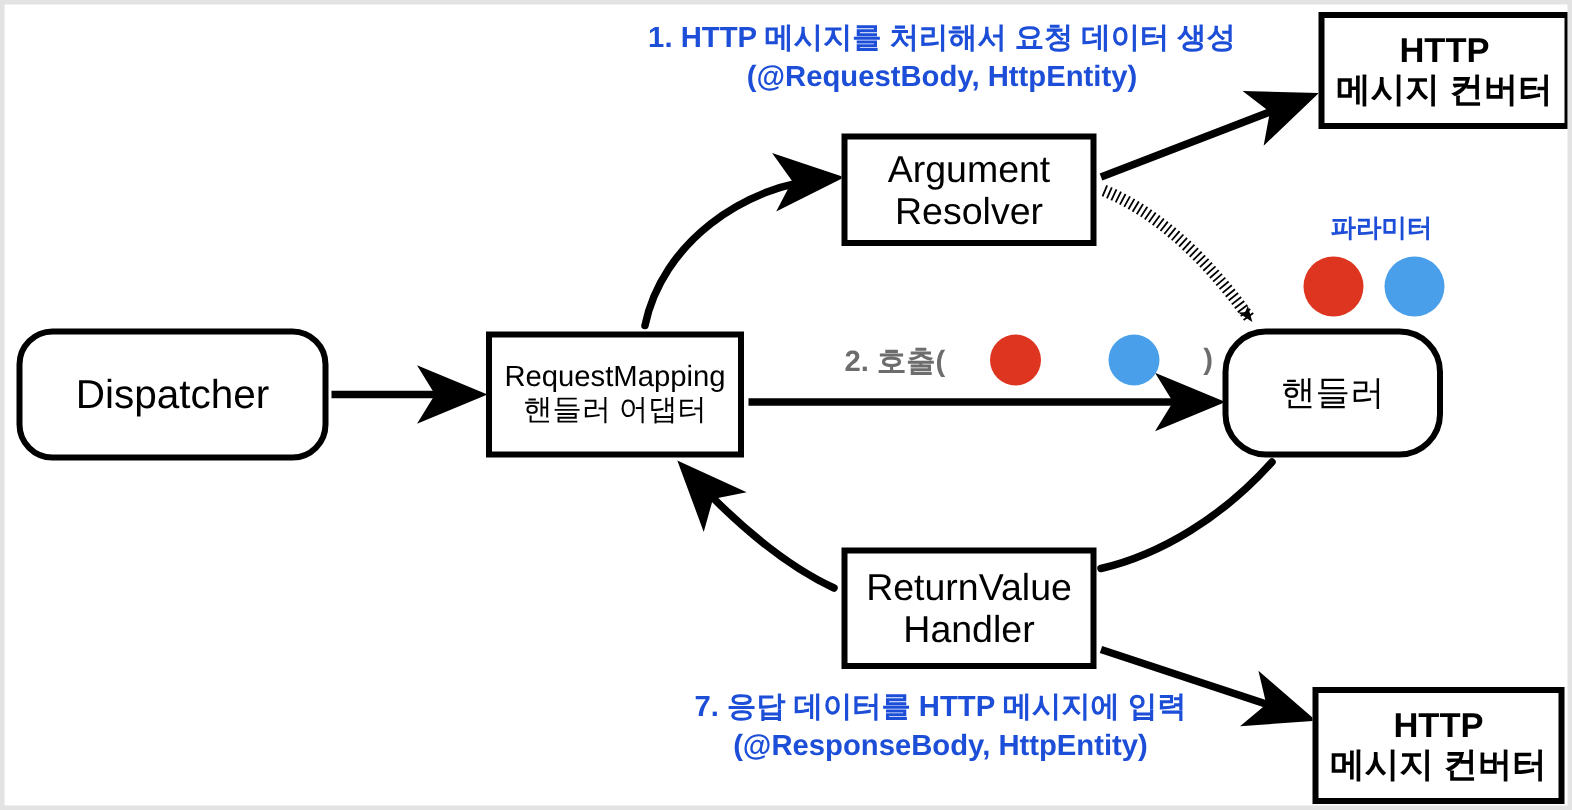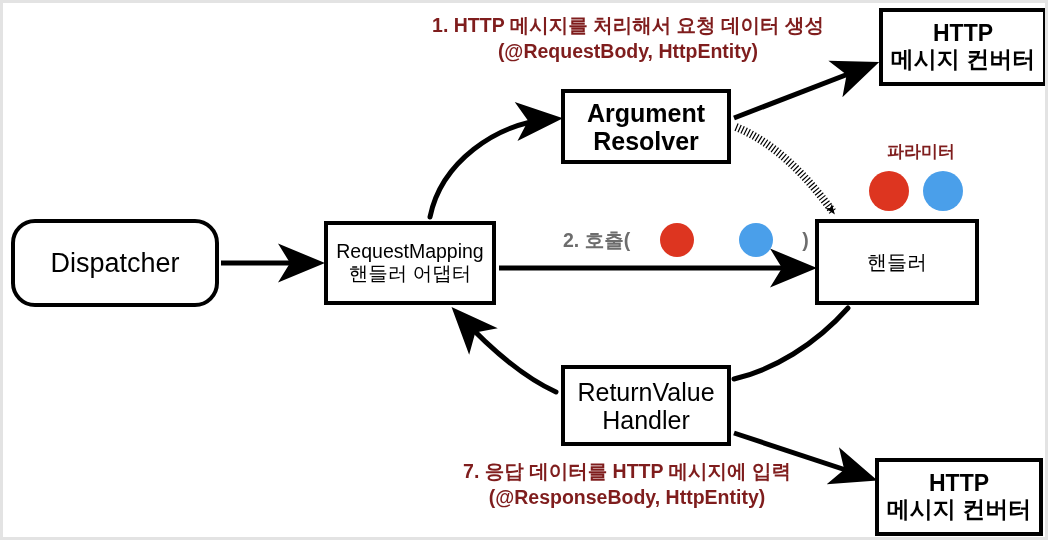--- a/index.html
+++ b/index.html
@@ -48,45 +48,45 @@
   #node-dispatcher {
     left: 8px; top: 216px; width: 208px; height: 88px;
     font-size: 27px; font-weight: 400; border-radius: 24px;
   }
   #node-adapter {
     left: 321px; top: 218px; width: 172px; height: 84px;
     font-size: 19.5px; font-weight: 400;
   }
   #node-argument-resolver {
     left: 558px; top: 86px; width: 170px; height: 75px;
-    font-size: 25px; font-weight: 700;
+    font-size: 25px; font-weight: 400;
   }
   #node-return-value-handler {
     left: 558px; top: 362px; width: 170px; height: 81px;
     font-size: 25px; font-weight: 400;
   }
   #node-handler {
-    left: 812px; top: 216px; width: 164px; height: 86px;
-    font-size: 20px; font-weight: 400;
+    left: 812px; top: 216px; width: 147px; height: 86px;
+    font-size: 23px; font-weight: 400; border-radius: 29px;
   }
   #node-converter-top {
     left: 876px; top: 5px; width: 168px; height: 78px;
     font-size: 23px; font-weight: 700;
   }
   #node-converter-bottom {
     left: 872px; top: 455px; width: 168px; height: 78px;
     font-size: 23px; font-weight: 700;
   }
   #node-converter-top .line:first-child,
   #node-converter-bottom .line:first-child { font-weight: 700; }
 
   
   .annot {
     position: absolute;
-    color: #7f1d1d;
+    color: #1d4ed8;
     font-weight: 700;
     text-align: center;
     line-height: 1.33;
     z-index: 2;
     white-space: nowrap;
   }
   #annot-step1 {
     left: 382px; top: 10px; width: 486px; font-size: 19.5px;
   }
   #annot-step3 {

